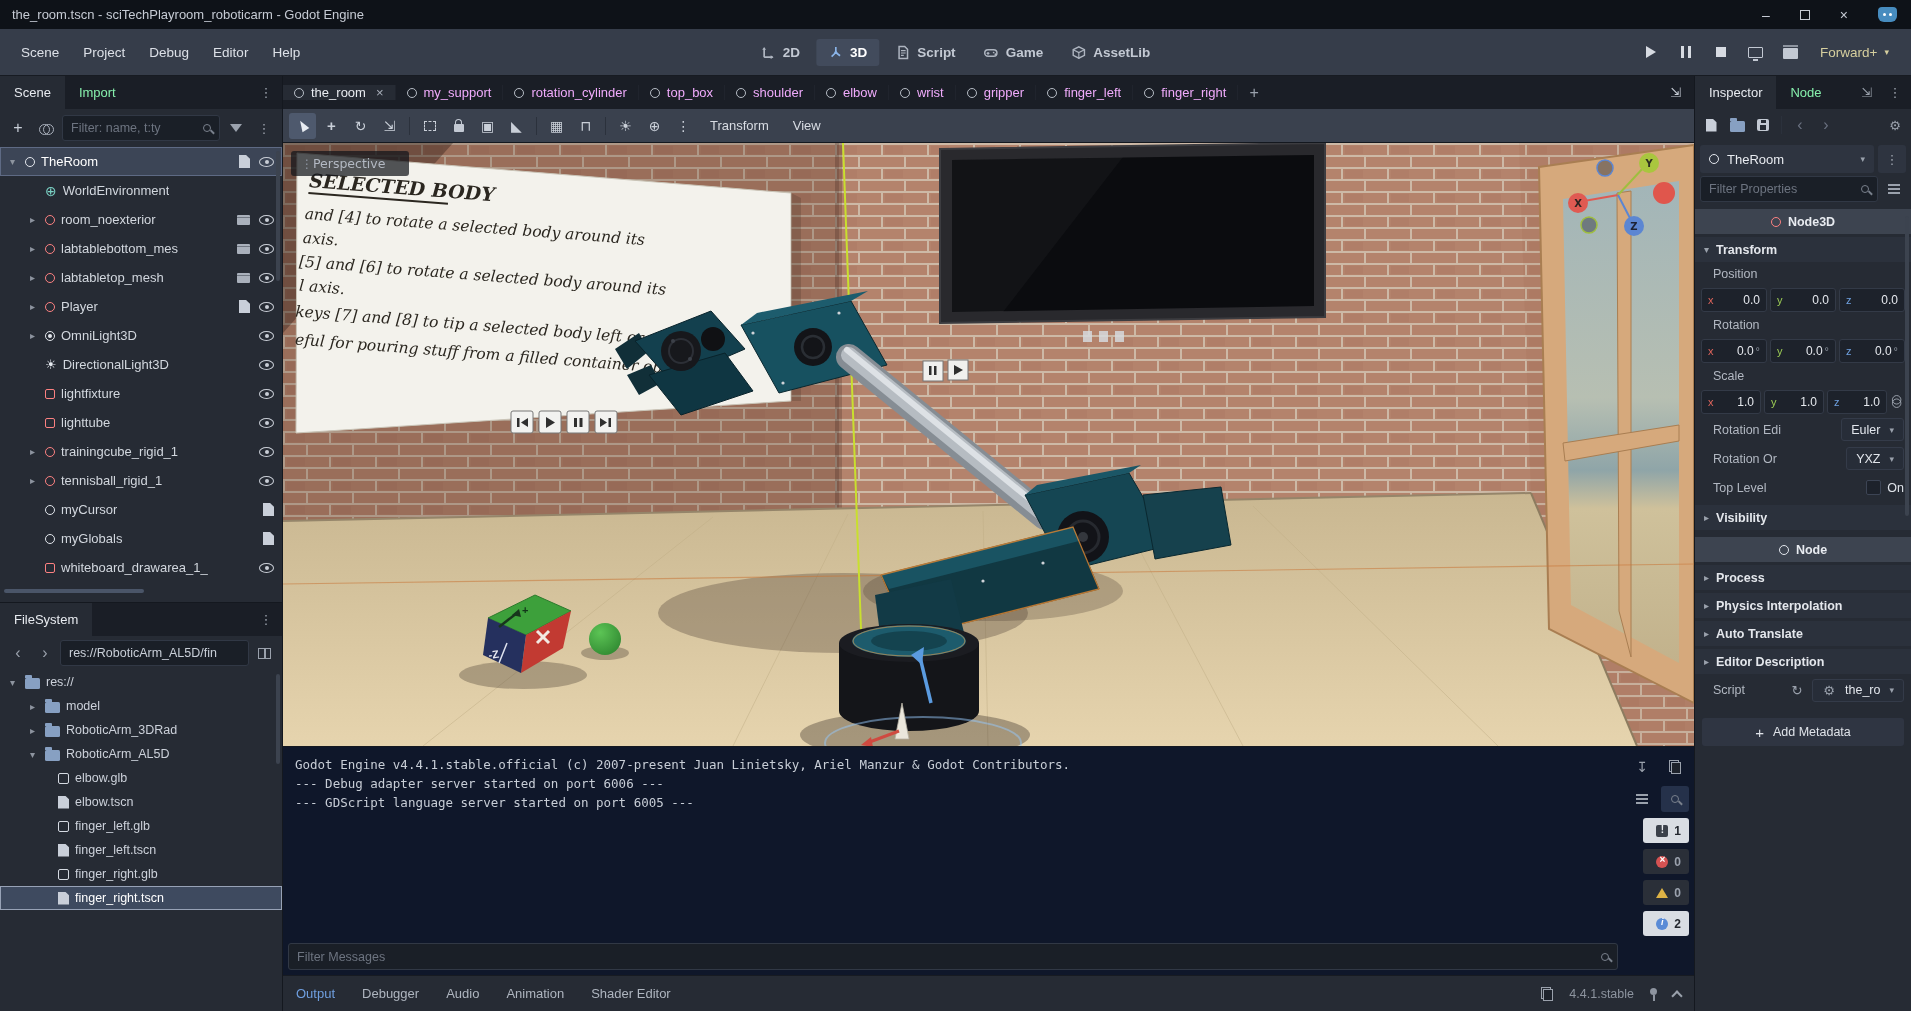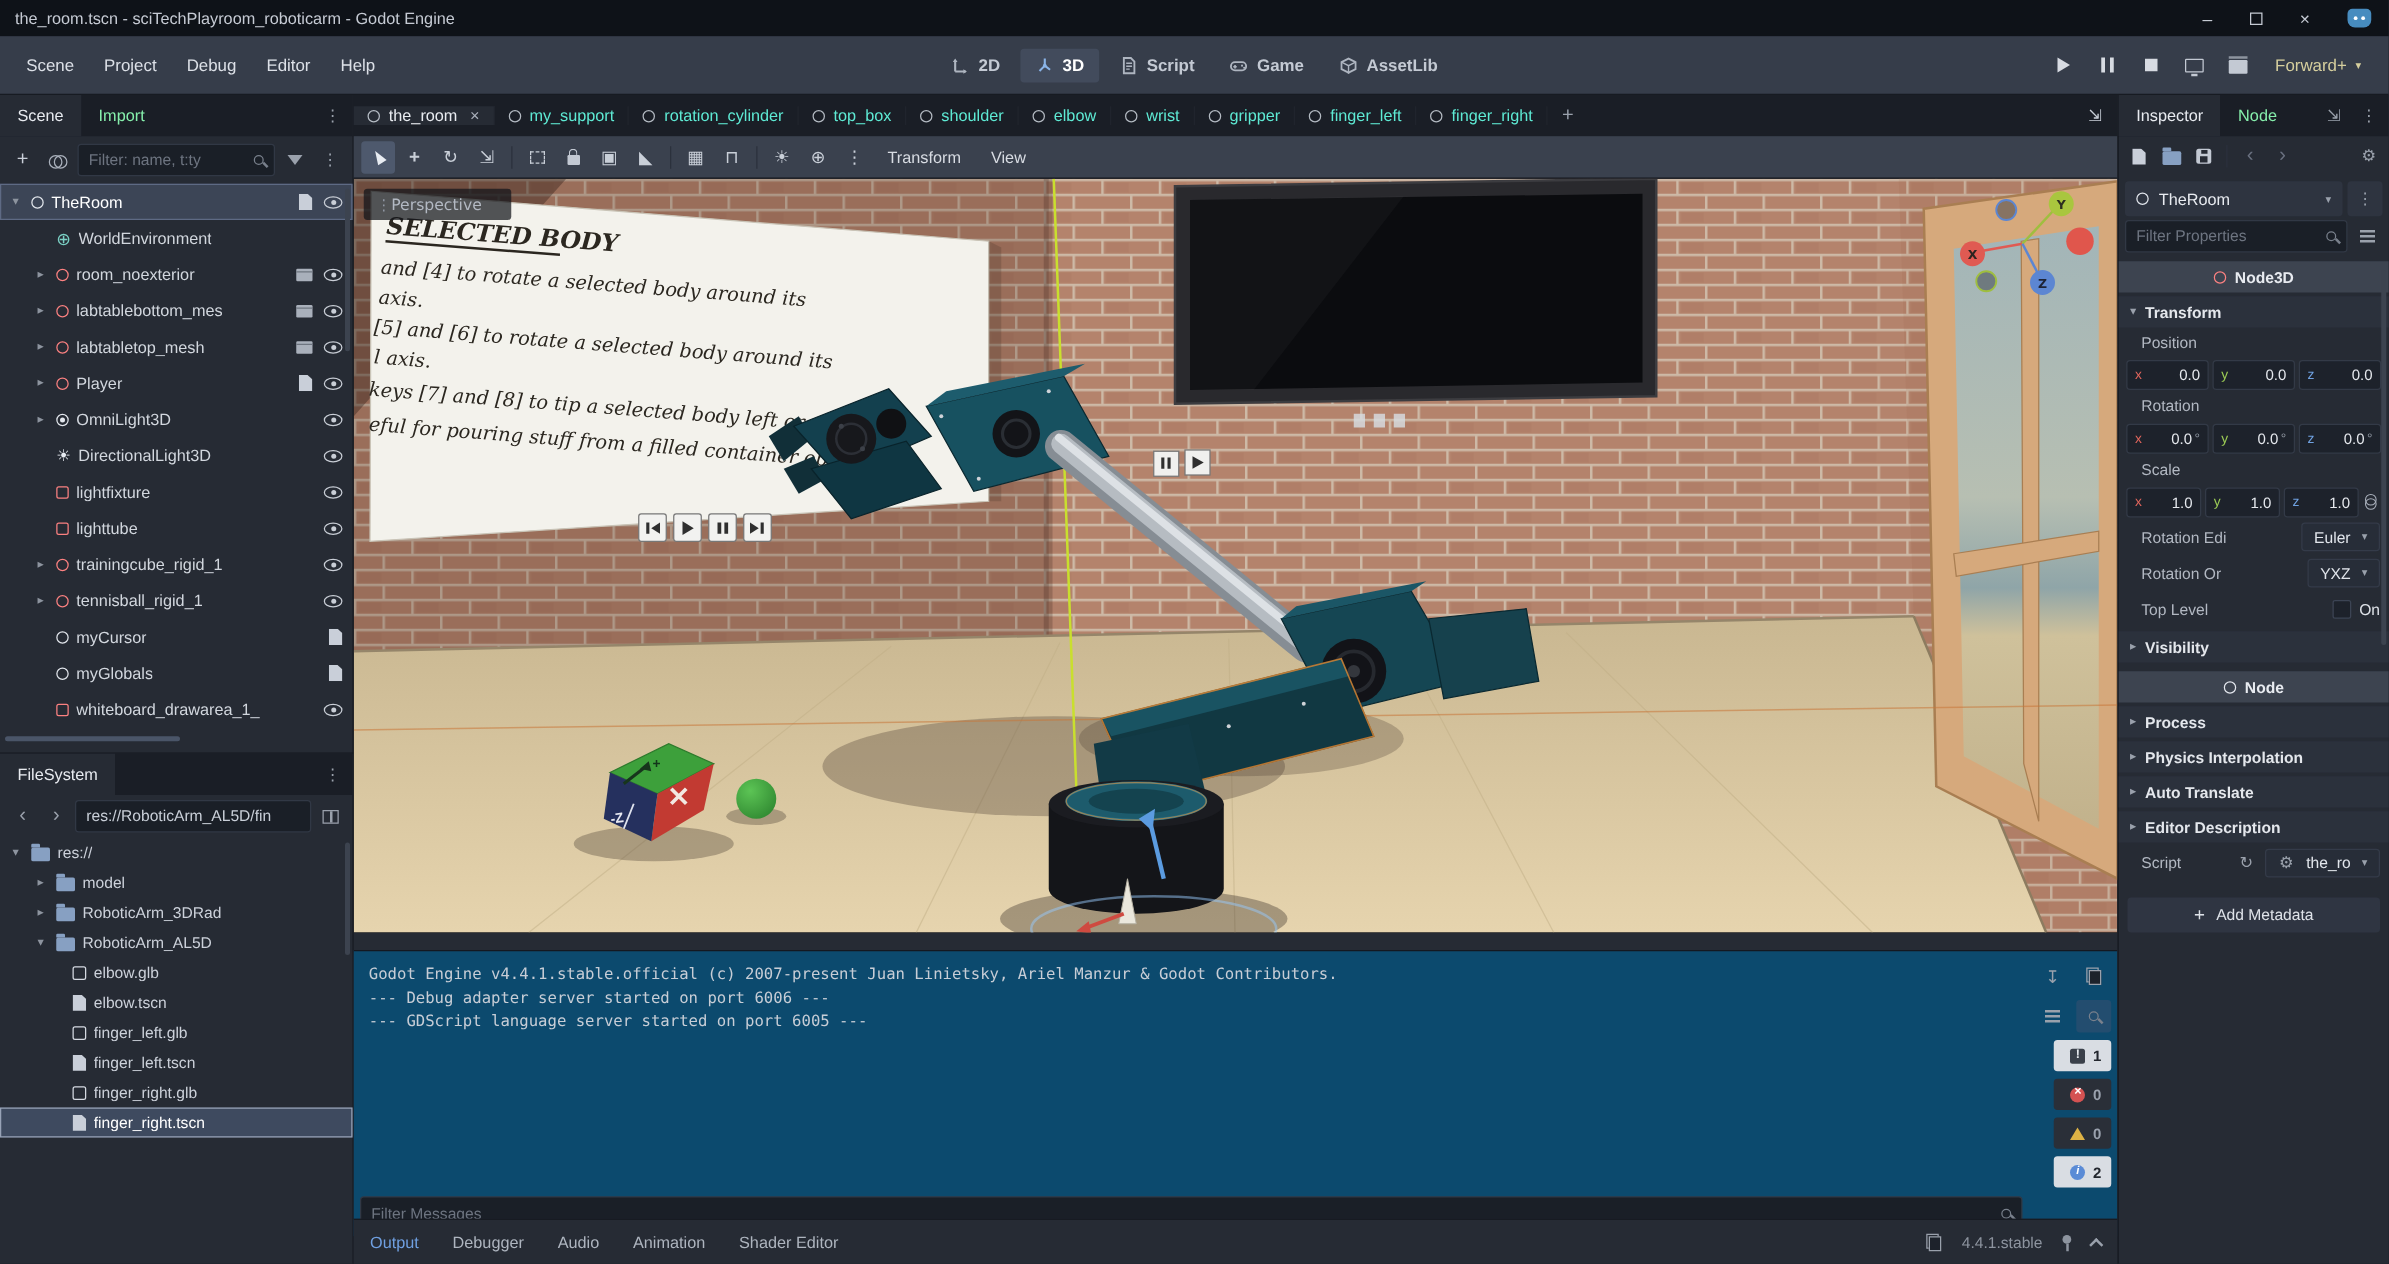--- a/index.html
+++ b/index.html
@@ -102,33 +102,33 @@
 
 #fs-path{display:flex;align-items:center;gap:3px;padding:0 6px;height:34px}
 .crumb{flex:1;height:26px;background:#1a1f27;border:1px solid #313845;border-radius:3px;display:flex;align-items:center;padding:0 8px;color:#c9cfd8;font-size:12.5px;white-space:nowrap;overflow:hidden}
 #fs-filter{display:flex;align-items:center;gap:4px;padding:0 6px;height:32px}
 .frow{height:24px;display:flex;align-items:center;gap:6px;padding-right:8px;font-size:12.5px}
 .frow .lbl{color:#ccd1da;white-space:nowrap;overflow:hidden;text-overflow:ellipsis}
 .frow.sel{background:#3e4a5f;outline:1px solid #97a2b6;outline-offset:-1px}
 .frow.sel .lbl{color:#fff}
 
 #tabbar{position:absolute;left:0;top:0;width:1411px;height:33px;background:#1a1e26;display:flex;align-items:center}
-.stab{display:flex;align-items:center;gap:7px;padding:0 11px;color:#5eead4;font-size:13px;border-right:1px solid #20242d}
+.stab{display:flex;align-items:center;gap:7px;padding:0 11px;color:#f0abfc;font-size:13px;border-right:1px solid #20242d}
 .stab.active{background:#262b34;color:#e9ecf1}
 .tic{width:10px;height:10px;border:1.6px solid #cfd6de;border-radius:50%;flex:none;opacity:.85}
 .stab-close{color:#a9afba;font-size:13px;margin-left:3px}
 #vtoolbar{position:absolute;left:0;top:33px;width:1411px;height:34px;background:#3a414e;display:flex;align-items:center;gap:2px;padding:0 6px;border-bottom:1px solid #14181f}
 .vt-btn{min-width:27px;height:26px;border-radius:3px;display:flex;align-items:center;justify-content:center;color:#c9cfd8;font-size:14px}
 .vt-btn.active{background:#4e596d}
 .vt-sep{width:1px;height:18px;background:#2b313c;margin:0 4px}
 .vt-menu{padding:0 11px;color:#d8dce3;font-size:13px}
 #viewport-wrap{position:absolute;left:0;top:67px;width:1411px;height:603px;background:#111}
 #viewport-svg{display:block}
 
-#output{position:absolute;left:0;top:684px;width:1411px;height:229px;background:#0c4a6e;border-top:1px solid #141820}
+#output{position:absolute;left:0;top:670px;width:1411px;height:229px;background:#0f172a;border-top:1px solid #141820}
 .olog{position:absolute;left:0;top:0;right:76px;height:150px;padding:8px 12px;font-family:"DejaVu Sans Mono","Liberation Mono",monospace;font-size:12.5px;color:#c7cdd6;line-height:19px;overflow:hidden}
 .ofilter{position:absolute;left:5px;bottom:5px;width:1330px;height:27px}
 .orail{position:absolute;right:5px;top:7px;display:flex;flex-direction:column;align-items:flex-end;gap:6px}
 .orail-row{display:flex;gap:5px}
 .obtn{width:28px;height:26px;display:flex;align-items:center;justify-content:center;border-radius:3px;color:#9aa1ac;font-size:14px}
 .obtn.active{background:#41527073}
 .badge{display:flex;align-items:center;gap:6px;height:25px;min-width:46px;padding:0 8px;border-radius:3px;background:#2a2f38;color:#9aa1ad;font-size:12px;justify-content:flex-end;font-weight:bold}
 .badge.lit{background:#d9dde3;color:#23272e}
 .err-sq{width:12px;height:12px;background:#3a404a;border-radius:2px;position:relative;flex:none}
 .err-sq::after{content:"!";position:absolute;left:0;right:0;top:-1px;text-align:center;color:#e8ebf0;font-size:10px;font-weight:bold}

